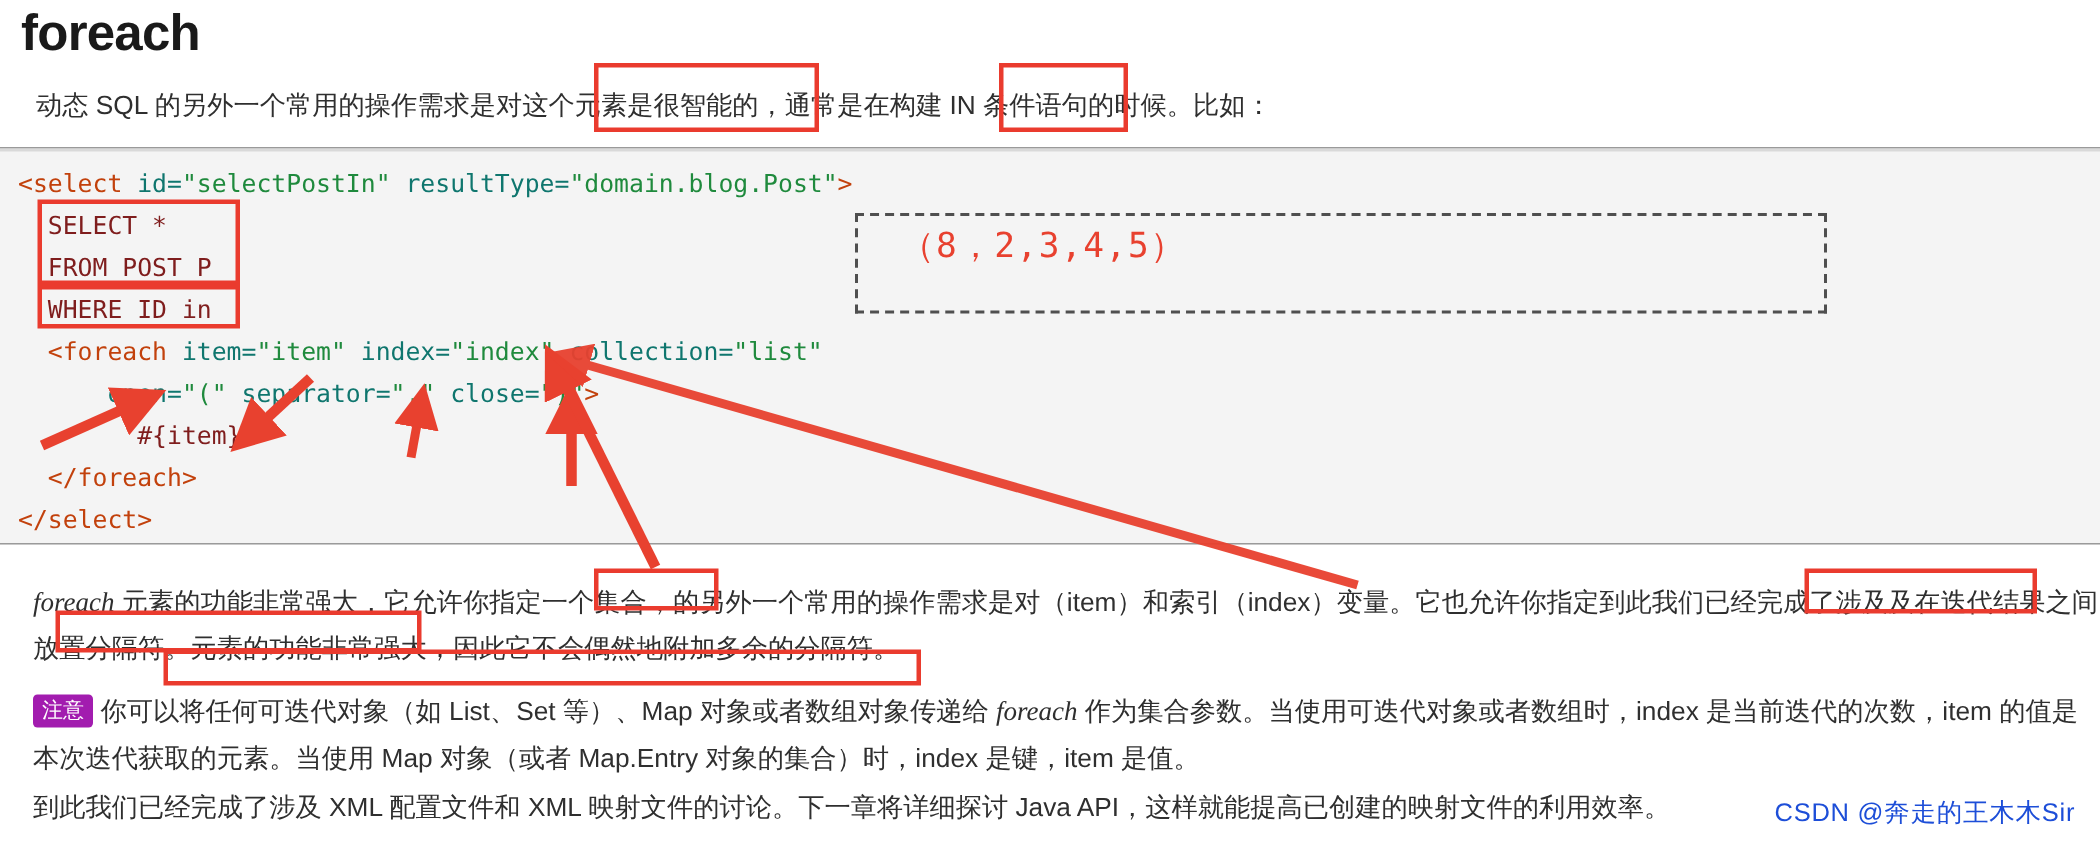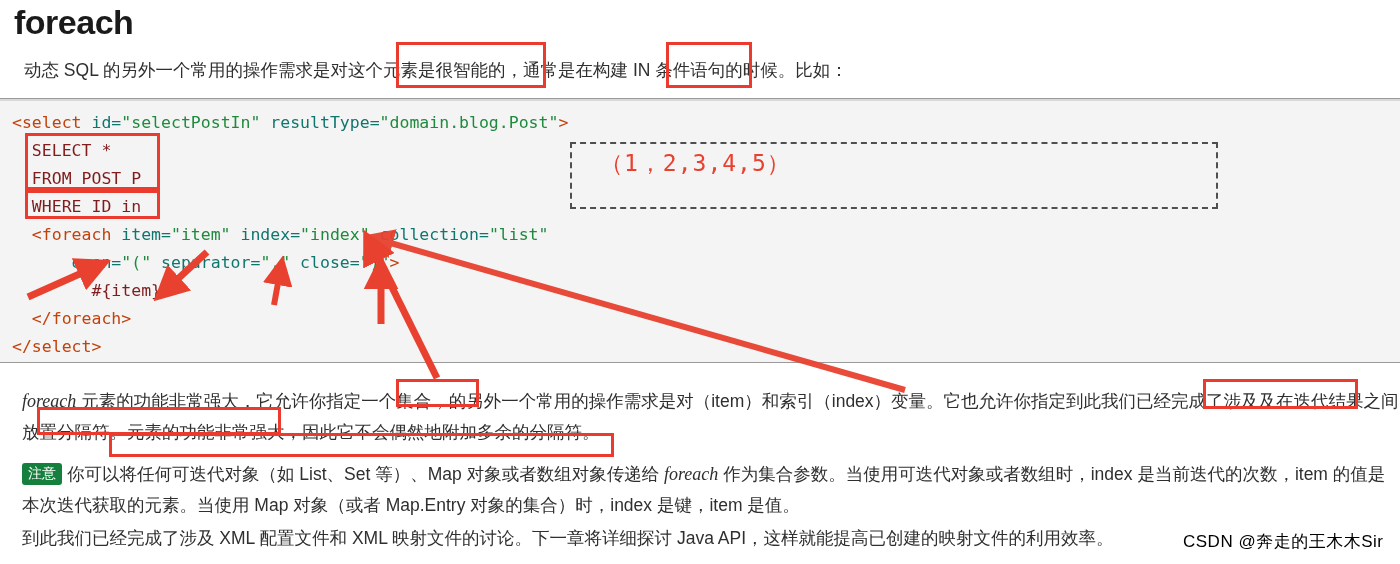--- a/index.html
+++ b/index.html
@@ -59,21 +59,21 @@
 
   em.it {
     font-style: italic;
     font-family: "Liberation Serif", "DejaVu Serif", serif;
     font-size: 18px;
   }
 
   
   .note-badge {
     display: inline-block;
-    background: #15803d;
+    background: #a21caf;
     color: #ffffff;
     font-size: 14px;
     line-height: 19px;
     padding: 1px 6px 2px 6px;
     border-radius: 3px;
     vertical-align: 2px;
     margin-right: 5px;
     letter-spacing: 0px;
   }
 
@@ -149,38 +149,38 @@
     width: 1400px; height: 564px;
     pointer-events: none;
   }
 
   
   .watermark {
     position: absolute;
     left: 1183px;
     top: 530px;
     font-size: 17px;
-    color: #000000;
+    color: #1d4ed8;
     white-space: nowrap;
     letter-spacing: 0.5px;
   }
 </style>
 </head>
 <body>
 
 <div class="page-title">foreach</div>
 
 <div class="para p-intro"><span>动态 SQL 的另外一个常用的操作需求是对</span><span>这个元素是很智能的</span><span>，通常是在构建 </span><span>IN</span><span> 条件语句的时候。比如：</span></div>
 
 <div class="code-block">
   <div class="code-inner" id="code-inner"><div class="code-line"><span class="tk-tag">&lt;select</span><span class="tk-attr"> id=</span><span class="tk-str">"selectPostIn"</span><span class="tk-attr"> resultType=</span><span class="tk-str">"domain.blog.Post"</span><span class="tk-tag">&gt;</span></div><div class="code-line"><span class="tk-plain">  SELECT *</span></div><div class="code-line"><span class="tk-plain">  FROM POST P</span></div><div class="code-line"><span class="tk-plain">  WHERE ID in</span></div><div class="code-line"><span class="tk-tag">  &lt;foreach</span><span class="tk-attr"> item=</span><span class="tk-str">"item"</span><span class="tk-attr"> index=</span><span class="tk-str">"index"</span><span class="tk-attr"> collection=</span><span class="tk-str">"list"</span></div><div class="code-line"><span class="tk-attr">      open=</span><span class="tk-str">"("</span><span class="tk-attr"> separator=</span><span class="tk-str">","</span><span class="tk-attr"> close=</span><span class="tk-str">")"</span><span class="tk-tag">&gt;</span></div><div class="code-line"><span class="tk-plain">        #{item}</span></div><div class="code-line"><span class="tk-tag">  &lt;/foreach&gt;</span></div><div class="code-line"><span class="tk-tag">&lt;/select&gt;</span></div></div>
 </div>
 
 <div class="dash-box"></div>
-<div class="dash-text">（1，2,3,4,5）</div>
+<div class="dash-text">（8，2,3,4,5）</div>
 
 <div class="para p-desc"><em class="it">foreach</em><span> 元素的功能非常强大，它允许你指定</span><span>一个集合</span><span>，的另外一个常用的操作需求是对（item）和索引（index）变量。它也允许你指定</span><span>到此我们已经完成了涉及</span><span>及在迭代结果之间放置分隔符。</span><span>元素的功能非常强大，因此它不会偶然地附加多余的分隔符。</span></div>
 
 <div class="para p-note"><span class="note-badge">注意</span><span>你可以将任何可迭代对象（如 List、Set 等）、Map 对象或者数组对象传递给 </span><em class="it">foreach</em><span> 作为集合参数。当使用可迭代对象或者数组时，index 是当前迭代的次数，item 的值是本次迭代获取的元素。当使用 Map 对象（或者 Map.Entry 对象的集合）时，index 是键，item 是值。</span></div>
 
 <div class="para p-final">到此我们已经完成了涉及 XML 配置文件和 XML 映射文件的讨论。下一章将详细探讨 Java API，这样就能提高已创建的映射文件的利用效率。</div>
 
 <div class="watermark">CSDN @奔走的王木木Sir</div>
 
 <div id="box-layer">

